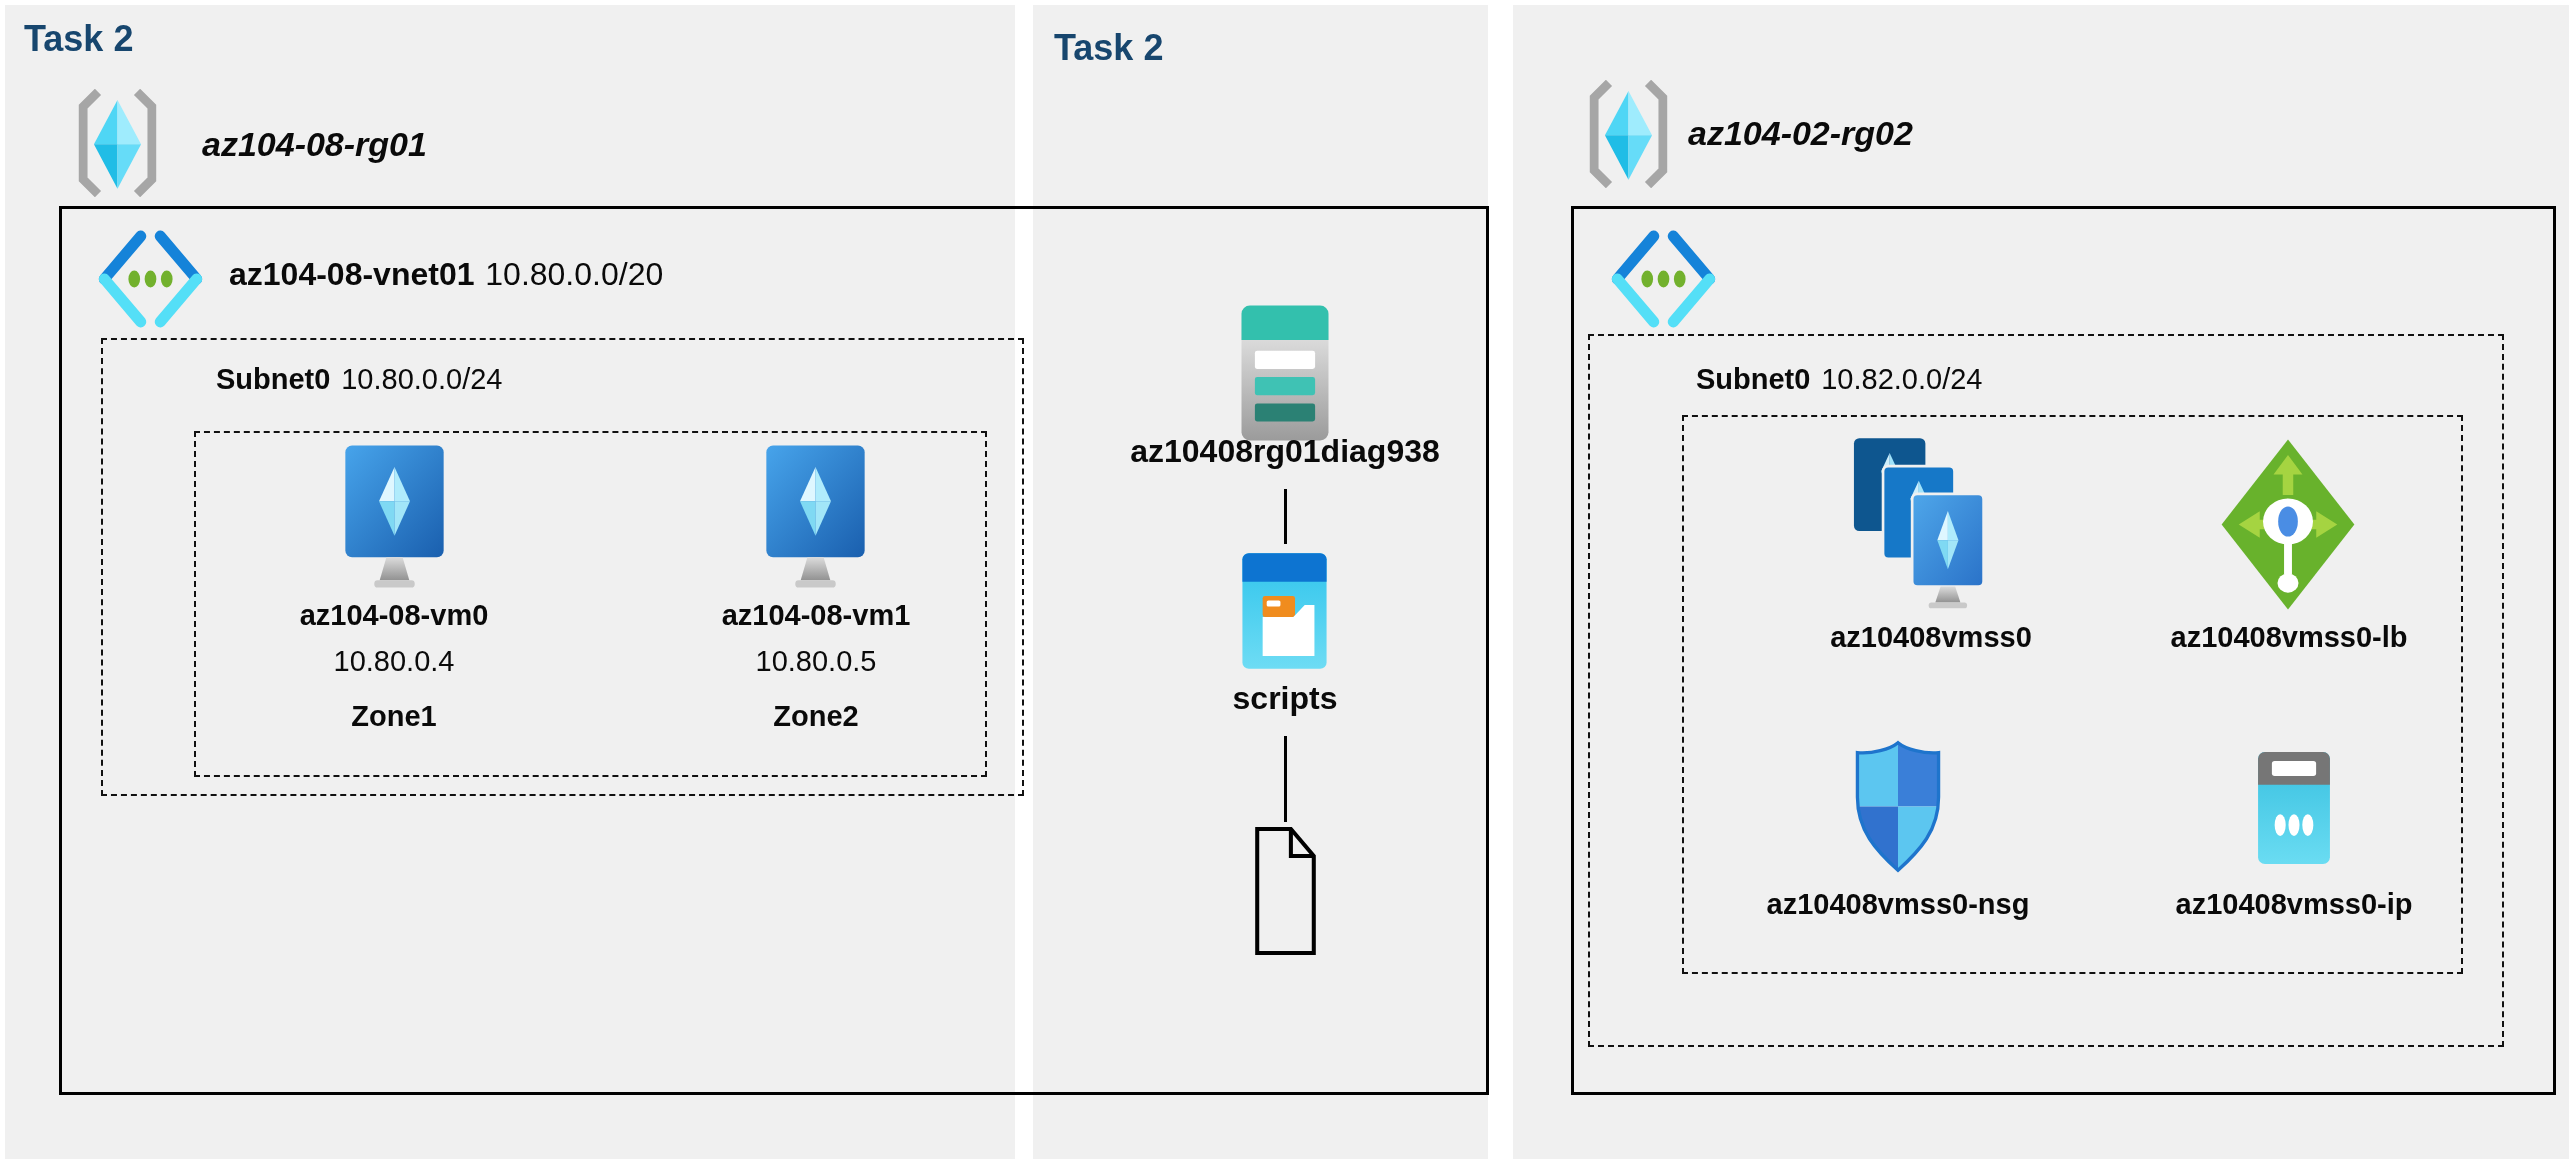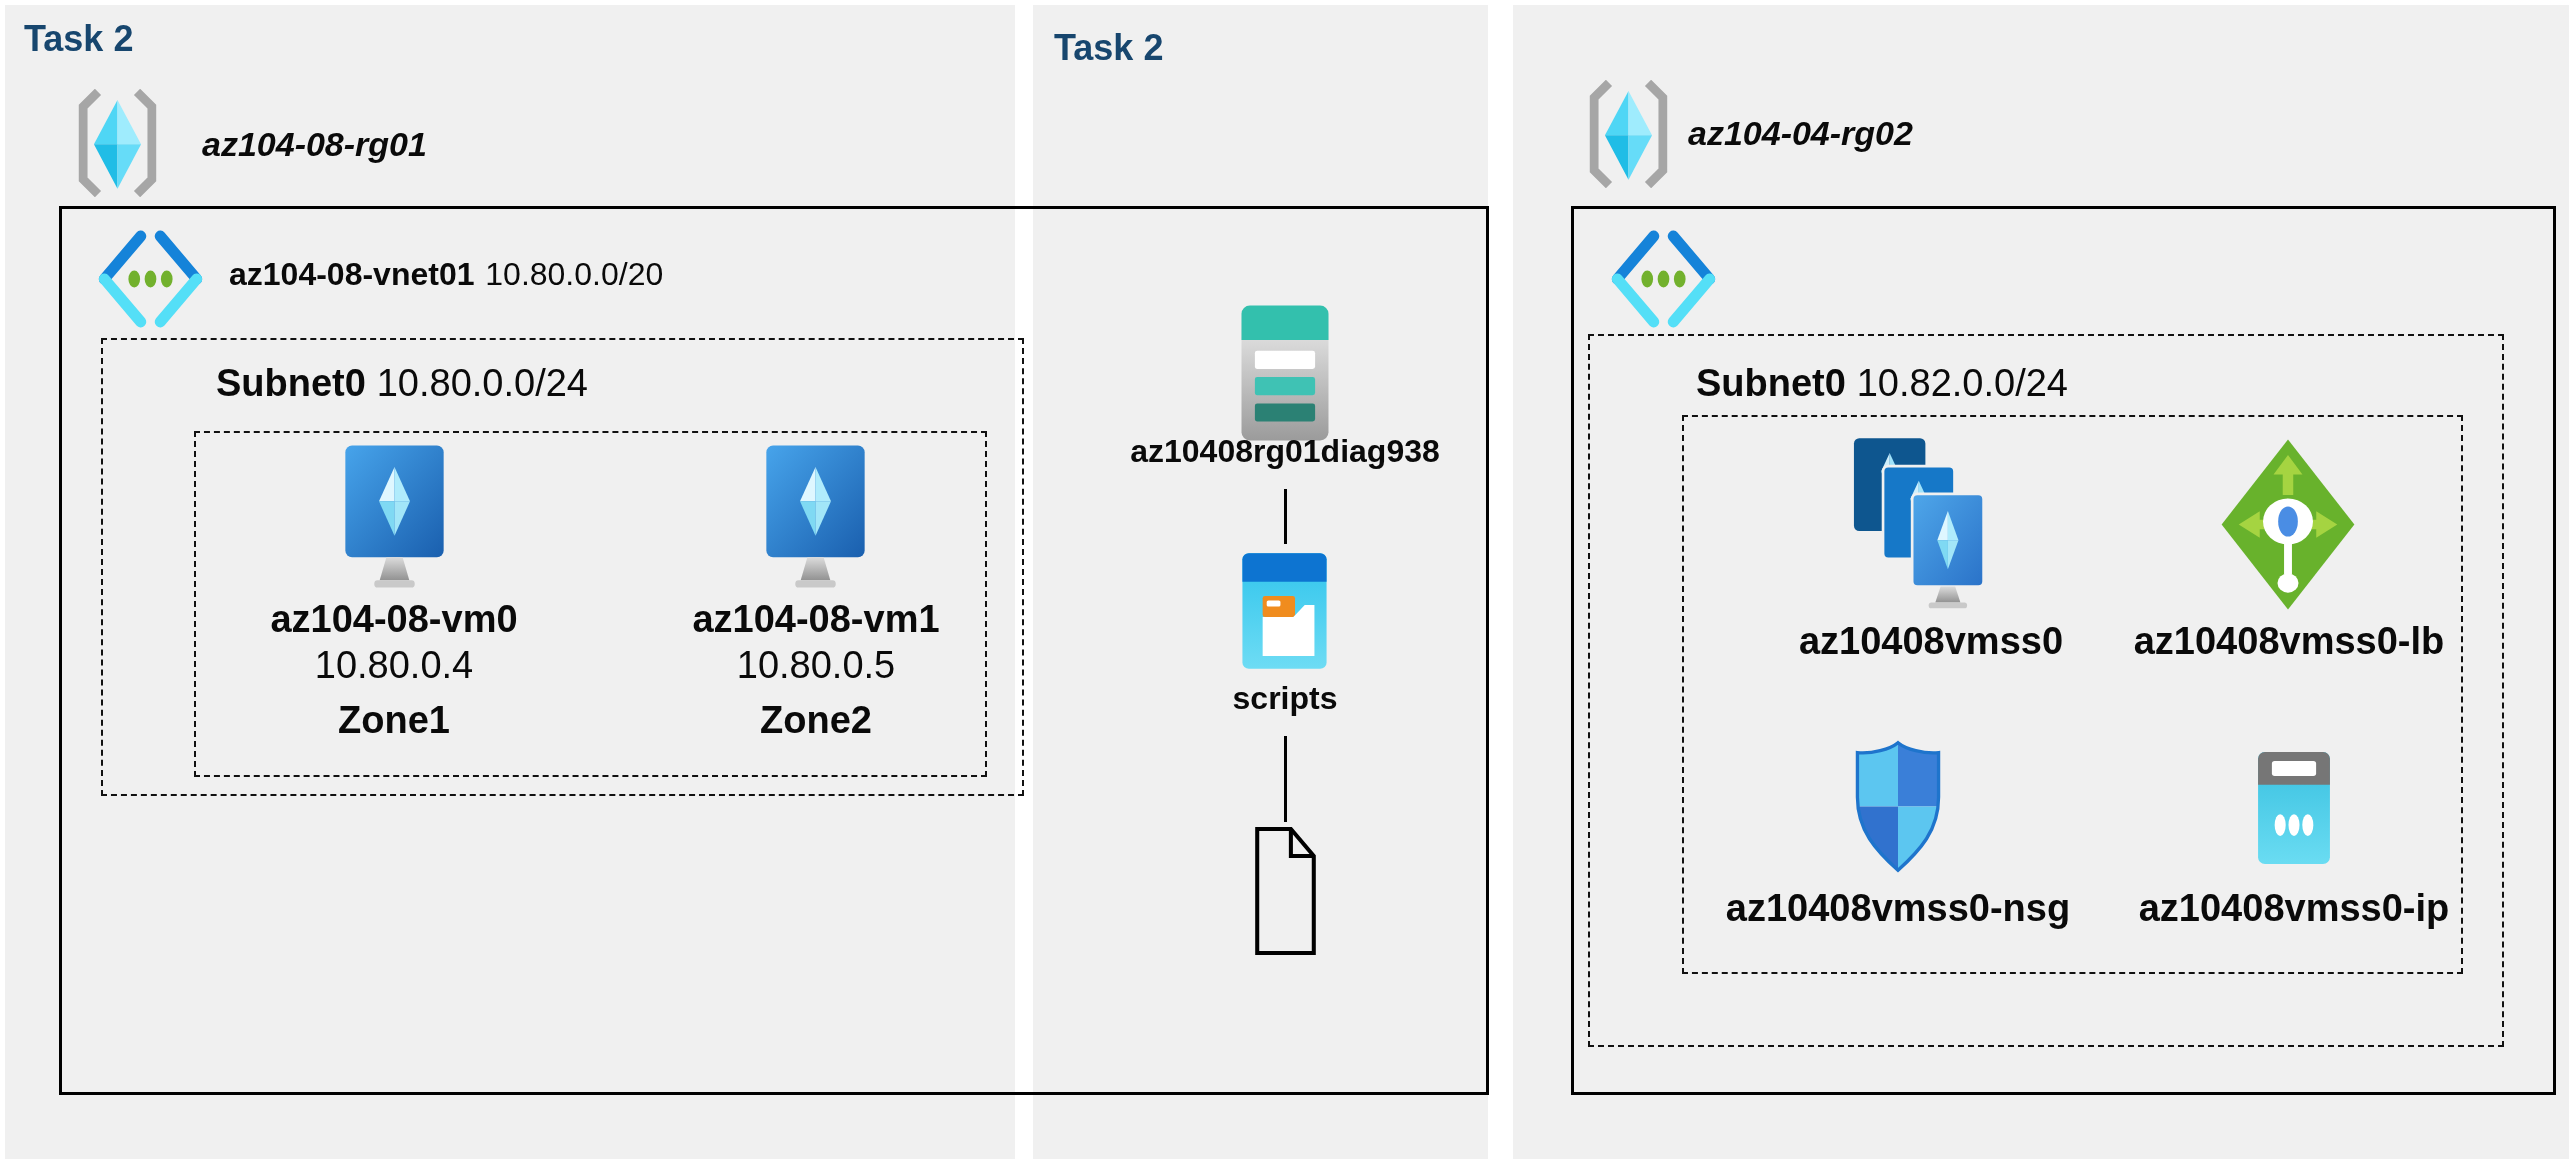--- a/index.html
+++ b/index.html
@@ -7,21 +7,21 @@
           font-family:"Liberation Sans", sans-serif;color:#0a0a0a;overflow:hidden;}
   .abs{position:absolute;}
   .panel{position:absolute;top:5.4px;height:1154px;background:#f0f0f0;}
   .task-title{position:absolute;font-size:36px;font-weight:700;color:#17466e;white-space:nowrap;}
   .solid-box{position:absolute;border:3.4px solid #000;}
   .dash-box{position:absolute;border:2.7px dashed #111;}
   .lbl{position:absolute;font-weight:700;white-space:nowrap;line-height:1.05;}
   .lbl .reg{font-weight:400;margin-left:10.8px;}
   .regtxt{font-weight:400;}
   .ctr{transform:translateX(-50%);text-align:center;}
-  .fs50{font-size:34px;font-style:italic;} .fs48{font-size:32px;} .fs47{font-size:32px;} .fs45{font-size:38px;}
+  .fs50{font-size:34px;font-style:italic;} .fs48{font-size:32px;} .fs47{font-size:32px;} .fs45{font-size:29px;}
   .connector{position:absolute;width:2.7px;background:#000;}
   svg{display:block;}
 </style>
 </head>
 <body>
 
 <div id="canvas">
 
   <svg width="0" height="0" style="position:absolute" aria-hidden="true">
     <defs>
@@ -73,21 +73,21 @@
   <div class="lbl fs50" style="left:202px;top:127px;">az104-08-rg01</div>
 
   <svg class="abs" style="left:1578px;top:80px;" width="101" height="108" viewBox="0 0 150 160">
     <path d="M46,4 L24,26 L24,134 L46,156" fill="none" stroke="#a6a6a6" stroke-width="13"></path>
     <path d="M104,4 L126,26 L126,134 L104,156" fill="none" stroke="#a6a6a6" stroke-width="13"></path>
     <polygon points="75,16 40,82 75,82" fill="#4fd6f5"></polygon>
     <polygon points="75,16 110,82 75,82" fill="#9fecfd"></polygon>
     <polygon points="40,82 75,148 75,82" fill="#20bde6"></polygon>
     <polygon points="110,82 75,148 75,82" fill="#66dcf8"></polygon>
   </svg>
-  <div class="lbl fs50" style="left:1688px;top:116px;">az104-04-rg02</div>
+  <div class="lbl fs50" style="left:1688px;top:116px;">az104-02-rg02</div>
 
   <div class="solid-box" style="left:59px;top:206px;width:1424px;height:883px;"></div>
   <div class="solid-box" style="left:1571px;top:206px;width:979px;height:883px;"></div>
 
   <svg class="abs" style="left:93px;top:227px;" width="115" height="104" viewBox="0 0 170 160">
     <line x1="70" y1="14" x2="14" y2="80" stroke="#1583d9" stroke-width="17" stroke-linecap="round"></line>
     <line x1="14" y1="80" x2="70" y2="146" stroke="#54dff7" stroke-width="17" stroke-linecap="round"></line>
     <line x1="100" y1="14" x2="156" y2="80" stroke="#1583d9" stroke-width="17" stroke-linecap="round"></line>
     <line x1="156" y1="80" x2="100" y2="146" stroke="#54dff7" stroke-width="17" stroke-linecap="round"></line>
     <ellipse cx="60" cy="80" rx="9" ry="13" fill="#72b12d"></ellipse>

